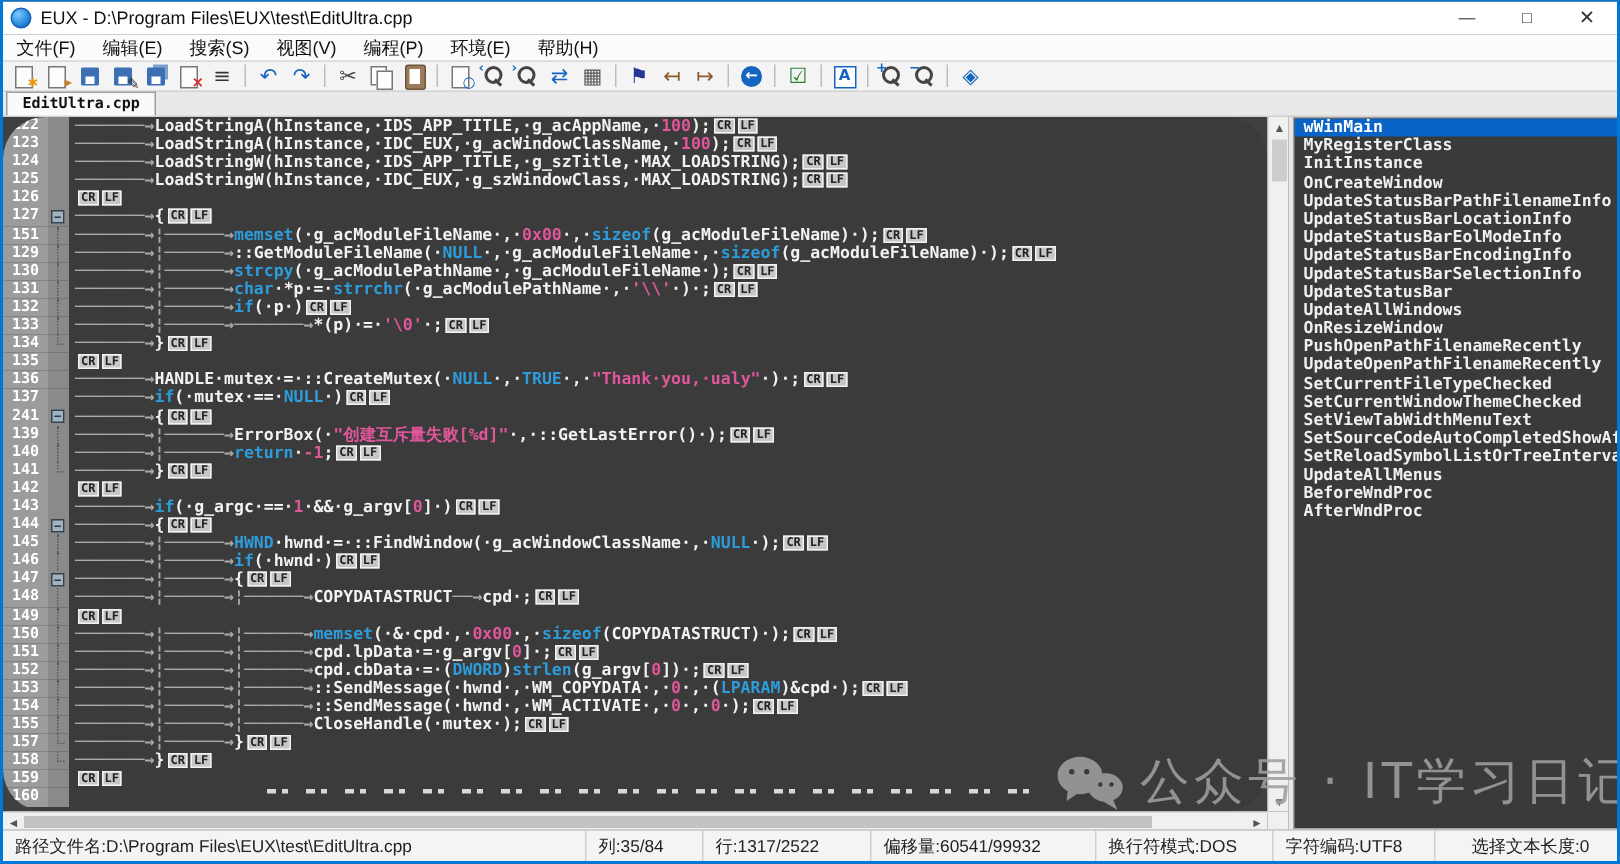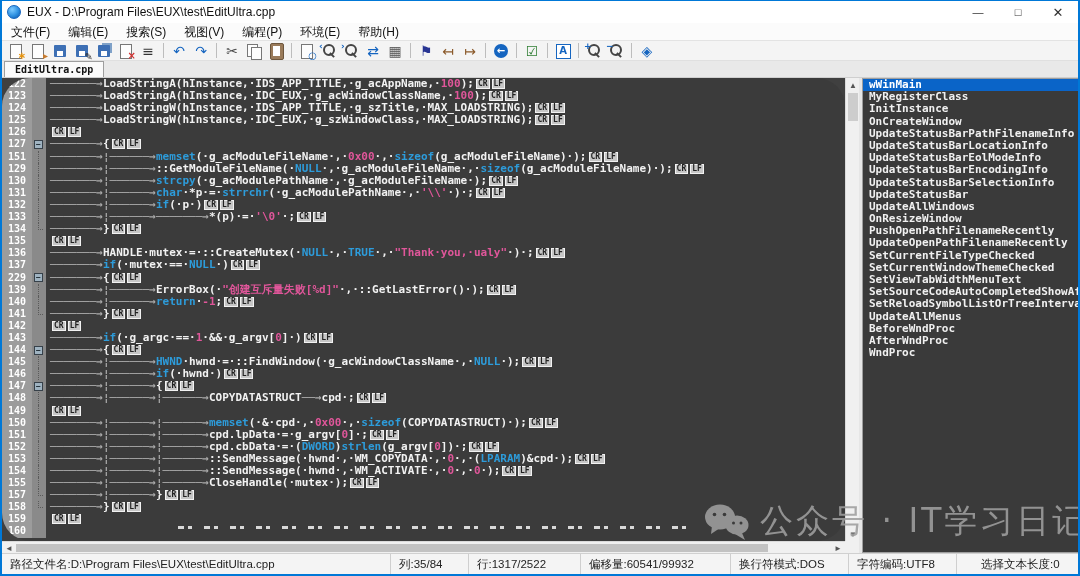--- a/index.html
+++ b/index.html
@@ -311,21 +311,21 @@
         <div class="num">136</div>
         <div class="fold"></div>
         <div class="code-content"><span class="tok-w">───────→</span><span class="tok-p">HANDLE·mutex·=·::CreateMutex(·</span><span class="tok-k">NULL</span><span class="tok-p">·,·</span><span class="tok-k">TRUE</span><span class="tok-p">·,·</span><span class="tok-s">"Thank·you,·ualy"</span><span class="tok-p">·)·;</span><span class="crlf">CR</span><span class="crlf">LF</span></div>
       </div>
       <div class="row">
         <div class="num">137</div>
         <div class="fold"></div>
         <div class="code-content"><span class="tok-w">───────→</span><span class="tok-k">if</span><span class="tok-p">(·mutex·==·</span><span class="tok-k">NULL</span><span class="tok-p">·)</span><span class="crlf">CR</span><span class="crlf">LF</span></div>
       </div>
       <div class="row">
-        <div class="num">229</div>
+        <div class="num">241</div>
         <div class="fold">
           <span class="fold-box">−</span>
         </div>
         <div class="code-content"><span class="tok-w">───────→</span><span class="tok-p">{</span><span class="crlf">CR</span><span class="crlf">LF</span></div>
       </div>
       <div class="row">
         <div class="num">139</div>
         <div class="fold">
           <span class="fold-line"></span>
         </div>
@@ -497,21 +497,20 @@
       <div class="sym-item">PushOpenPathFilenameRecently</div>
       <div class="sym-item">UpdateOpenPathFilenameRecently</div>
       <div class="sym-item">SetCurrentFileTypeChecked</div>
       <div class="sym-item">SetCurrentWindowThemeChecked</div>
       <div class="sym-item">SetViewTabWidthMenuText</div>
       <div class="sym-item">SetSourceCodeAutoCompletedShowAfter</div>
       <div class="sym-item">SetReloadSymbolListOrTreeIntervalMe</div>
       <div class="sym-item">UpdateAllMenus</div>
       <div class="sym-item">BeforeWndProc</div>
       <div class="sym-item">AfterWndProc</div>
-      <div class="sym-item">WndProc</div>
     </div>
 
   <div class="statusbar" id="statusbar">
       <div class="status-sec">路径文件名:D:\Program Files\EUX\test\EditUltra.cpp</div>
       <div class="status-sec">列:35/84</div>
       <div class="status-sec">行:1317/2522</div>
       <div class="status-sec">偏移量:60541/99932</div>
       <div class="status-sec">换行符模式:DOS</div>
       <div class="status-sec">字符编码:UTF8</div>
       <div class="status-sec">选择文本长度:0</div>

